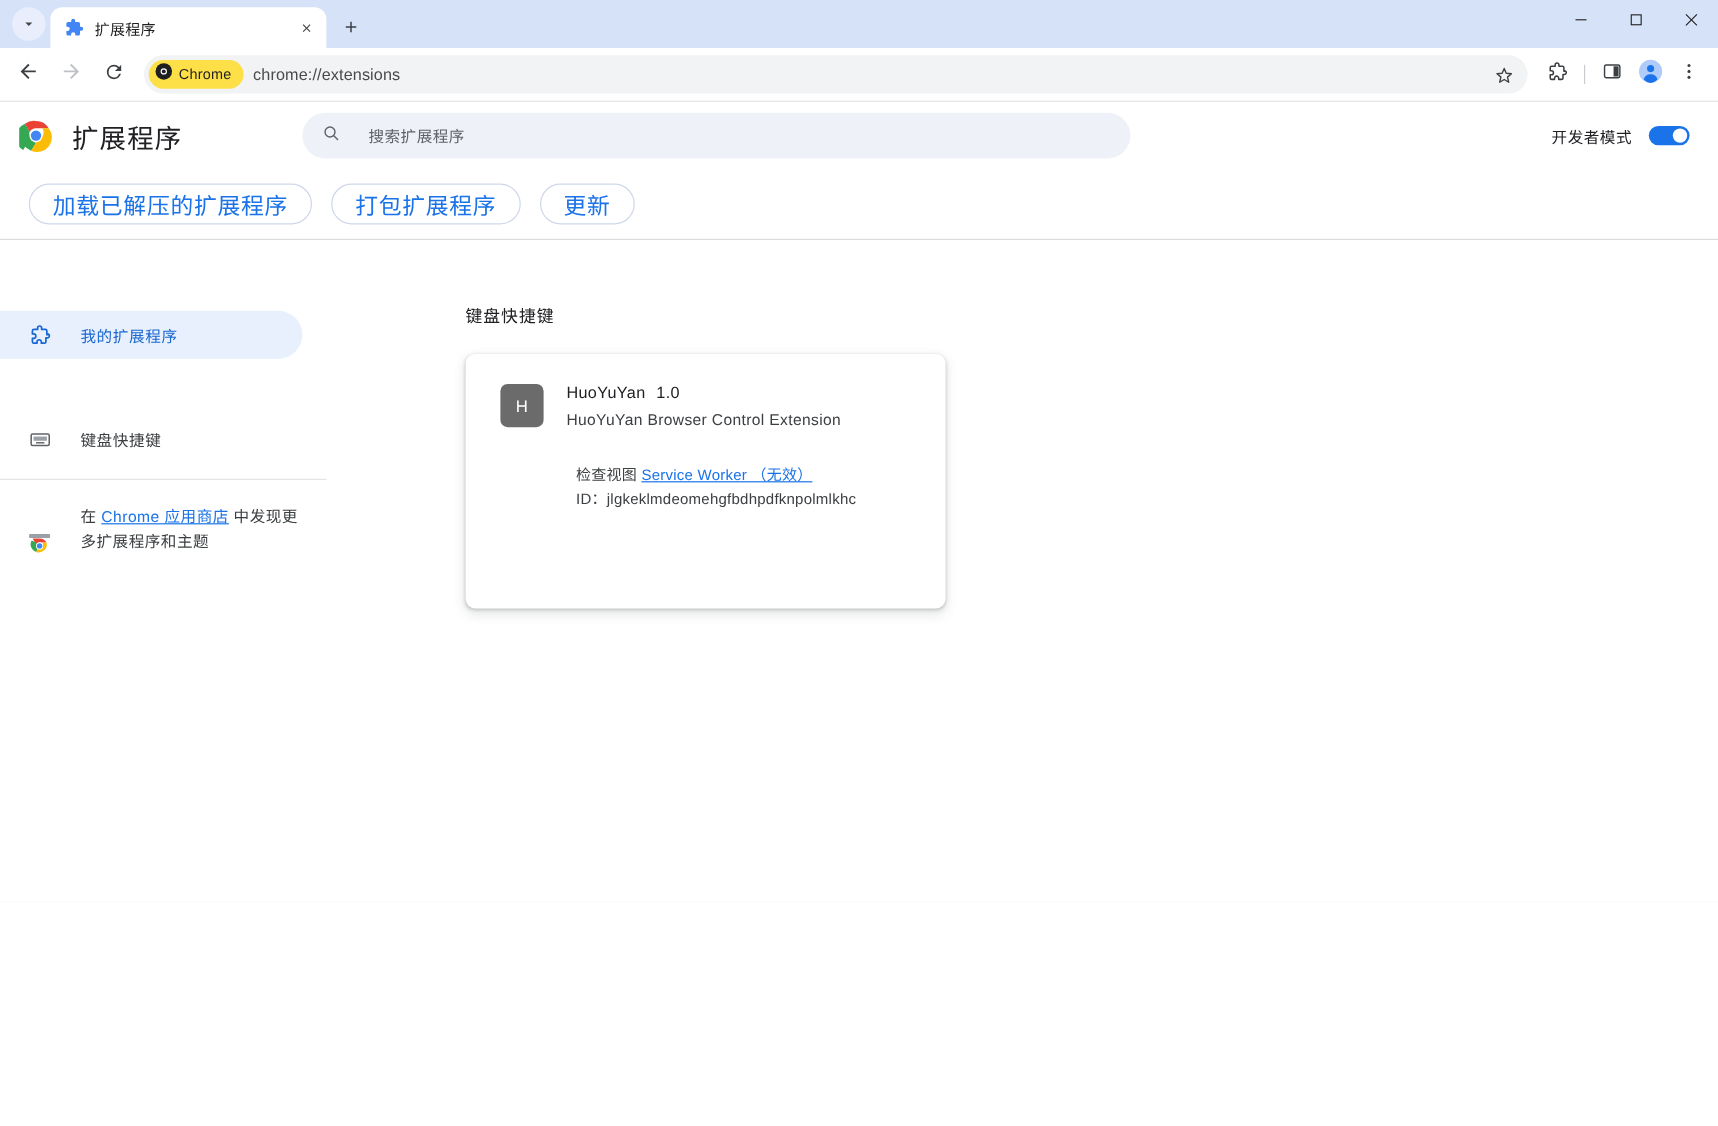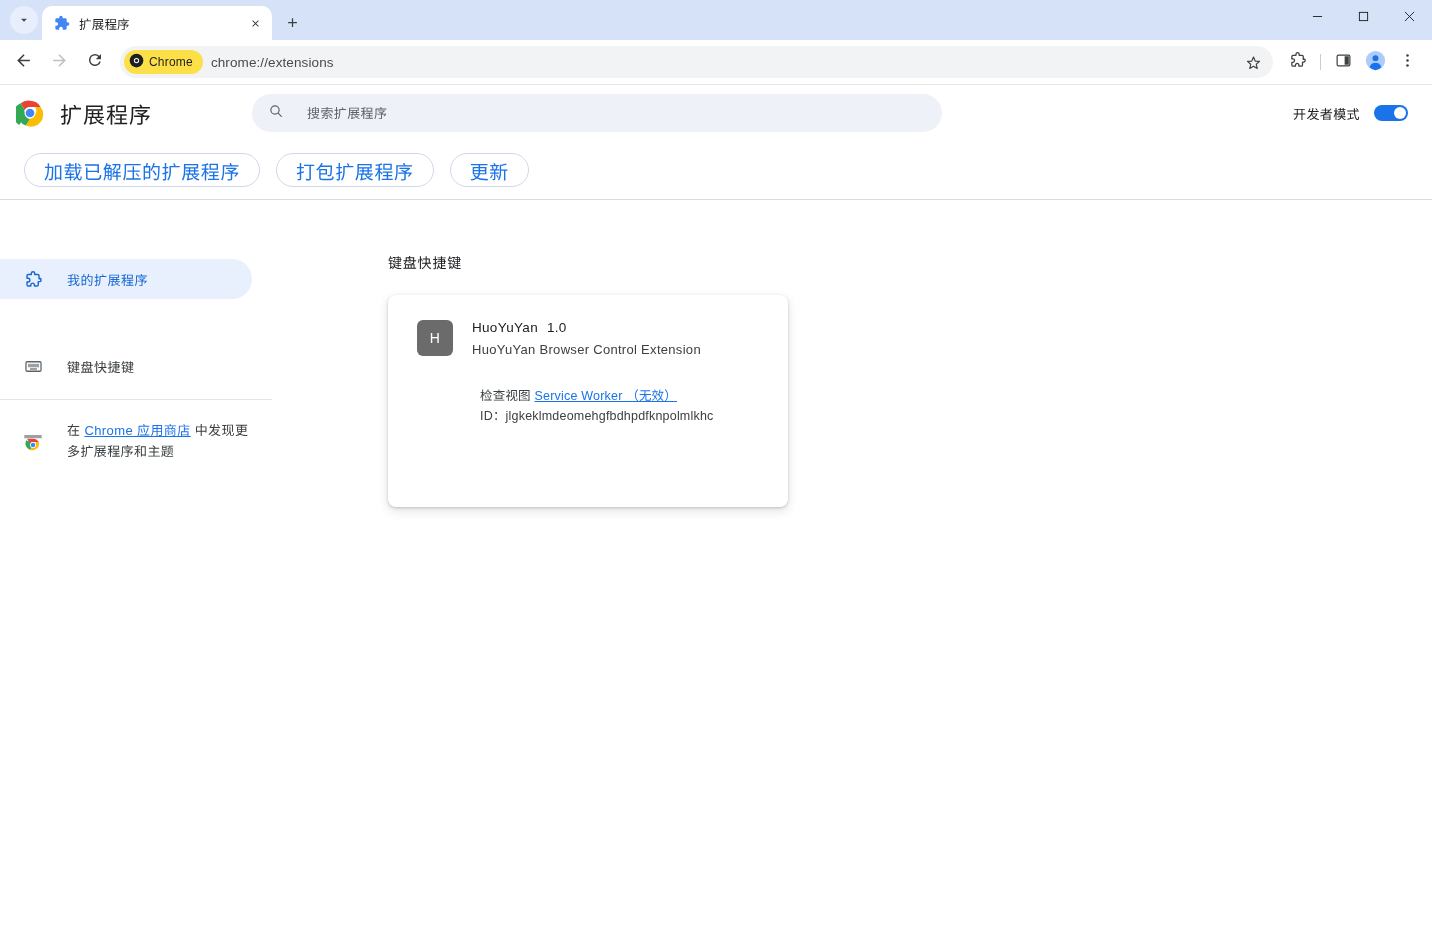--- a/index.html
+++ b/index.html
@@ -256,21 +256,21 @@
   }
   .side-item .side-icon { width: 20px; height: 20px; flex: 0 0 20px; display:flex; align-items:center; justify-content:center; }
   .side-item.active { background: #e8f0fe; color: #1967d2; }
 
   .side-divider {
     height: 1px; background: #e4e4e4;
     margin: 13px 0 0 0; width: 272px;
   }
 
   .side-store {
-    display: flex; align-items: center;
+    display: flex; align-items: flex-end;
     gap: 24px;
     padding: 20px 18px 0 23px;
   }
   .side-store-icon { width: 20px; height: 20px; flex: 0 0 20px; margin-top: 2px; }
   .side-store-text {
     font-size: 13px; color: #3c4043; line-height: 21px; letter-spacing:.4px;
   }
   .side-store-text a { color: #1a73e8; text-decoration: underline; cursor: pointer; }
 
   .content {

